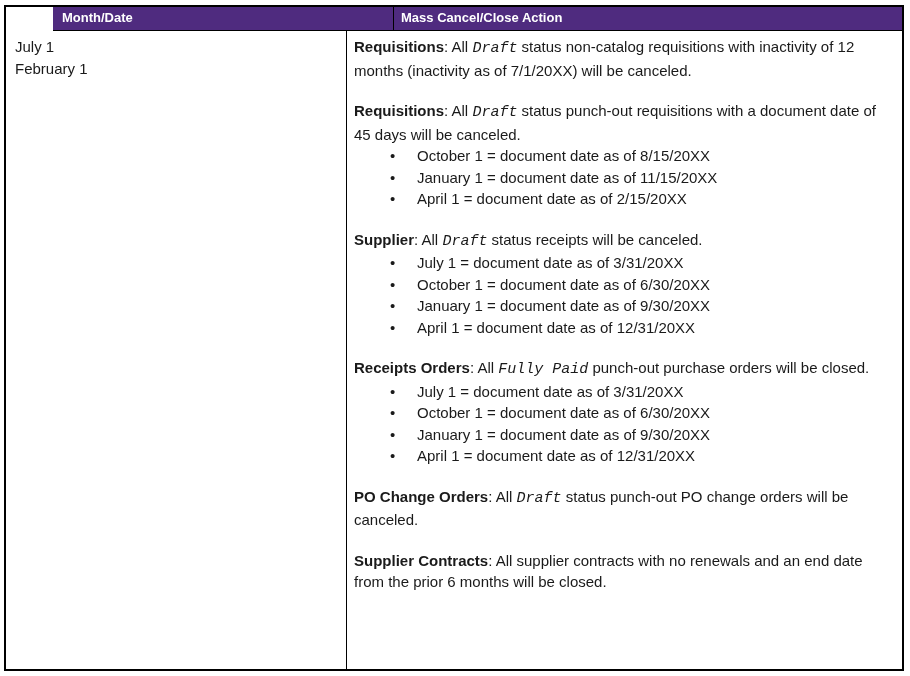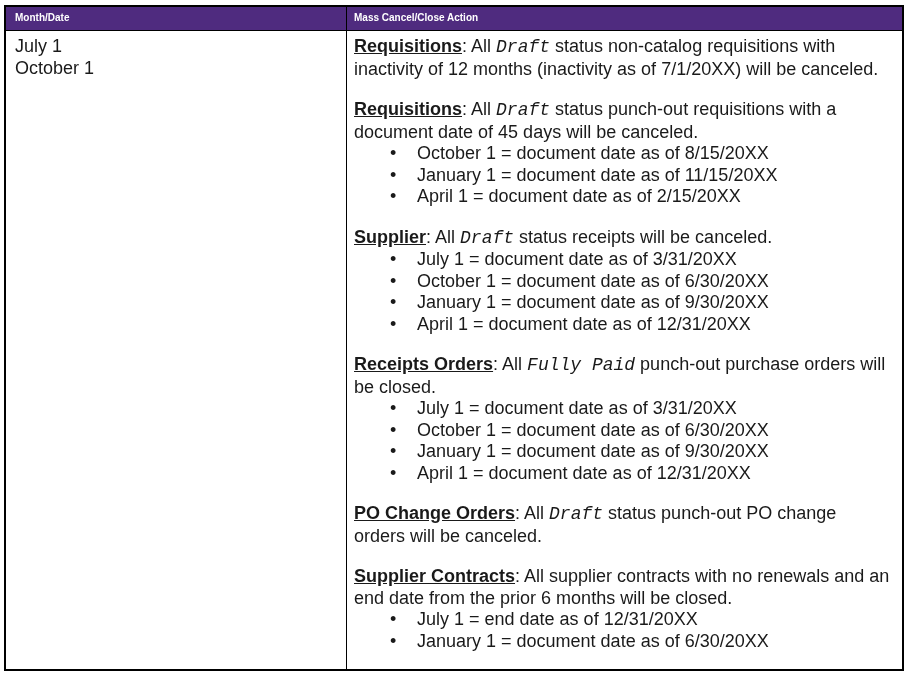--- a/index.html
+++ b/index.html
@@ -21,57 +21,58 @@
     border: 2px solid #000;
     box-sizing: border-box;
     display: flex;
     flex-direction: column;
     background: #fff;
   }
   .header-row {
     display: flex;
     color: #fff;
     font-weight: bold;
-    font-size: 10px;
+    font-size: 13px;
     line-height: 20px;
     border-bottom: 1px solid #000;
     flex: none;
+    margin-left: 47px;
   }
   .hcell-1 {
     width: 341px;
     box-sizing: border-box;
     padding: 1px 8px 2px 9px;
     border-right: 1px solid #000;
   }
   .hcell-2 {
     flex: 1;
     padding: 1px 8px 0 7px;
   }
   .body-row {
     display: flex;
     flex: 1;
-    font-size: 18px;
+    font-size: 15px;
     line-height: 21.5px;
     min-height: 0;
   }
   .bcell-1 {
     width: 341px;
     box-sizing: border-box;
     padding: 5px 8px 0 9px;
     border-right: 1px solid #000;
   }
   .bcell-2 {
     flex: 1;
     padding: 5px 10px 0 7px;
     overflow: hidden;
   }
   .section { margin: 0 0 19px 0; }
   .section:last-child { margin-bottom: 12px; }
   .section p { margin: 0; }
-  .b { font-weight: bold; text-decoration: underline; }
+  .b { font-weight: bold; }
   .i { font-style: italic; font-family: Liberation Mono, monospace; }
   ul.bullets {
     margin: 0;
     padding: 0;
     list-style: none;
   }
   li.bullet { display: flex; }
   li.bullet::before {
     content: "\2022";
     margin-left: 36px;
@@ -83,21 +84,21 @@
 <body>
 
 <div class="doc-table">
   <div class="header-row" style="background: rgb(79, 43, 127); color: rgb(255, 255, 255);">
     <div class="hcell-1">Month/Date</div>
     <div class="hcell-2">Mass Cancel/Close Action</div>
   </div>
   <div class="body-row">
     <div class="bcell-1">
         <div>July 1</div>
-        <div>October 1</div>
+        <div>February 1</div>
       </div>
     <div class="bcell-2">
         <div class="section">
           <p><span class="b">Requisitions</span><span>: All </span><span class="i">Draft</span><span> status non-catalog requisitions with inactivity of 12 months (inactivity as of 7/1/20XX) will be canceled.</span></p>
         </div>
         <div class="section">
           <p><span class="b">Requisitions</span><span>: All </span><span class="i">Draft</span><span> status punch-out requisitions with a document date of 45 days will be canceled.</span></p>
           <ul class="bullets">
             <li class="bullet">
               <span>October 1 = document date as of 8/15/20XX</span>
@@ -142,24 +143,16 @@
             <li class="bullet">
               <span>April 1 = document date as of 12/31/20XX</span>
             </li>
           </ul>
         </div>
         <div class="section">
           <p><span class="b">PO Change Orders</span><span>: All </span><span class="i">Draft</span><span> status punch-out PO change orders will be canceled.</span></p>
         </div>
         <div class="section">
           <p><span class="b">Supplier Contracts</span><span>: All supplier contracts with no renewals and an end date from the prior 6 months will be closed.</span></p>
-          <ul class="bullets">
-            <li class="bullet">
-              <span>July 1 = end date as of 12/31/20XX</span>
-            </li>
-            <li class="bullet">
-              <span>January 1 = document date as of 6/30/20XX</span>
-            </li>
-          </ul>
         </div>
       </div>
   </div>
 </div>
 
 </body></html>

